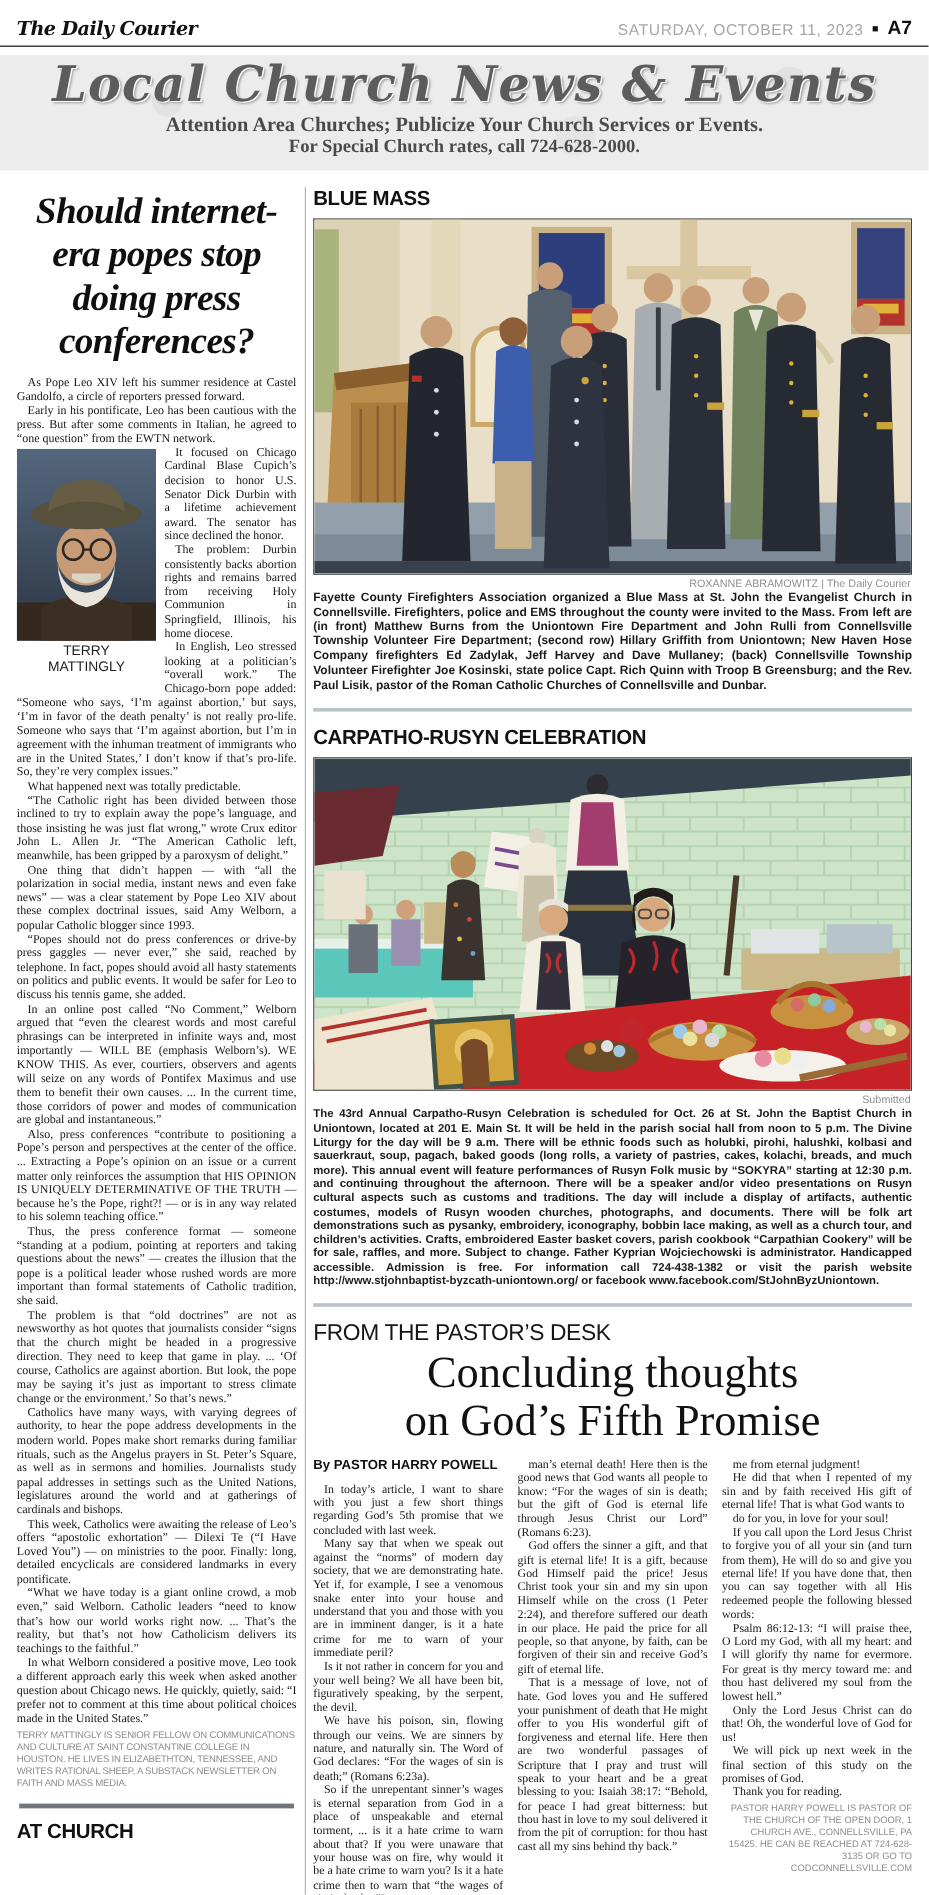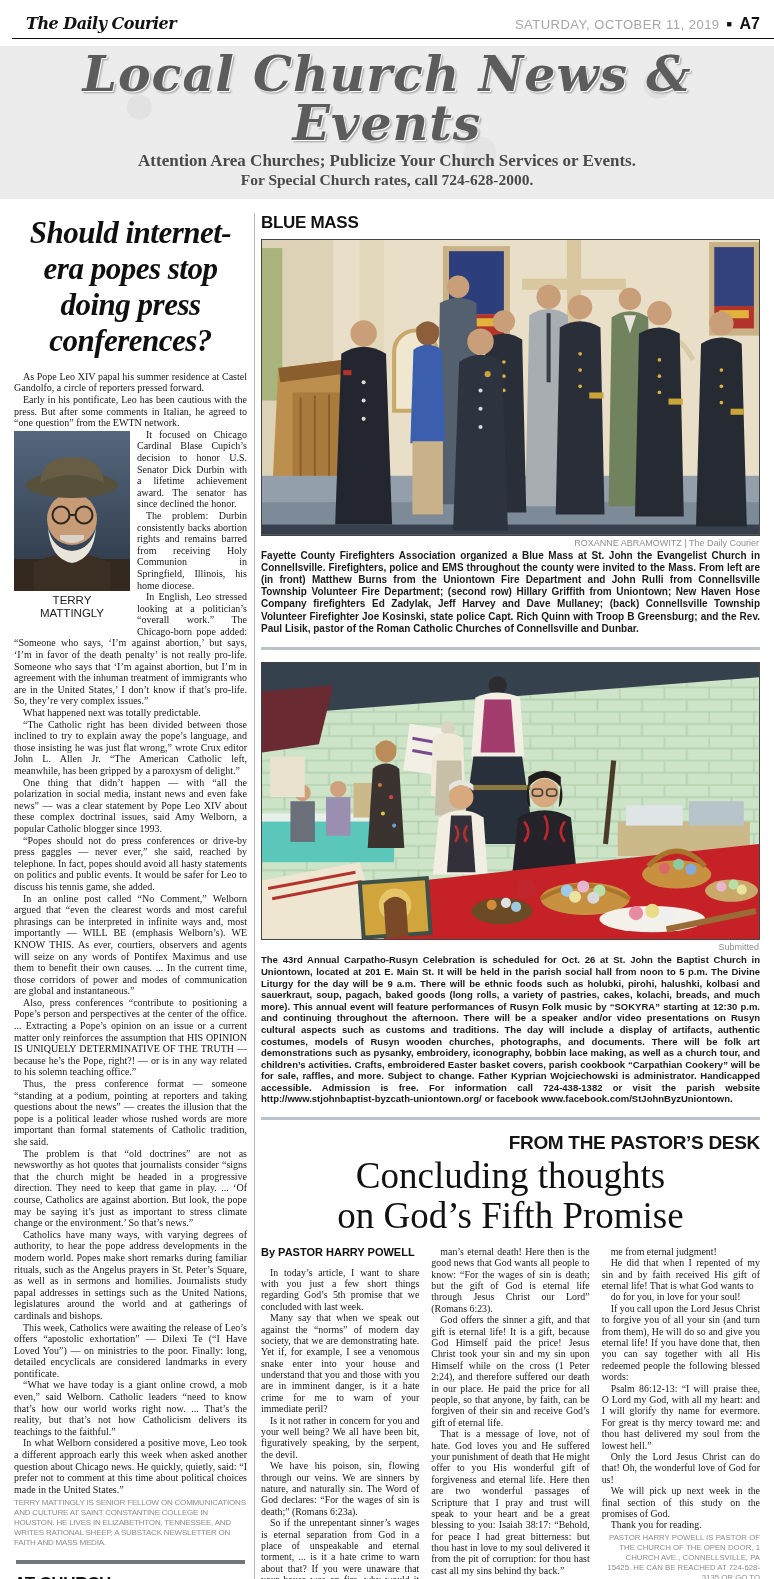--- a/index.html
+++ b/index.html
@@ -1,36 +1,36 @@
 <!DOCTYPE html>
 <html><head>
 <meta charset="utf-8">
 <style>
   * { margin:0; padding:0; box-sizing:border-box; }
   body { background:#fff; font-family:"Liberation Serif", serif; }
   .page { width:774px; height:1579px; overflow:hidden; background:#fff; position:relative; }
 
   
   .masthead { display:flex; justify-content:space-between; align-items:flex-end;
-              padding:14px 14px 5px 14px; border-bottom:1.5px solid #111;margin-left:12px; }
+              padding:14px 14px 5px 14px; border-bottom:1.5px solid #111; }
   .paper-name { font-family:"DejaVu Serif", serif; font-weight:bold; font-style:italic;
                 font-size:16px; color:#111; letter-spacing:-0.5px; }
   .dateline { font-family:"Liberation Sans", sans-serif; font-size:13px; color:#a6a6a6;
               letter-spacing:0.5px; display:flex; align-items:center; gap:7px; }
   .date-square { color:#111; font-size:9px; }
   .page-num { color:#111; font-weight:bold; font-size:16px; letter-spacing:0; }
 
   
   .banner { margin:7px 0 0 0; background:#ececec;
             background-image:radial-gradient(circle at 18% 40%, #e2e2e2 0 12px, transparent 13px),
                              radial-gradient(circle at 62% 70%, #e4e4e4 0 16px, transparent 17px),
                              radial-gradient(circle at 85% 25%, #e1e1e1 0 14px, transparent 15px);
             text-align:center; padding:4px 0 10px 0; }
   .banner-title { font-family:"DejaVu Serif", serif; font-weight:bold; font-style:italic;
-                  font-size:49px; line-height:1.0; color:#5c5c5c; letter-spacing:1px;
+                  font-size:41px; line-height:1.0; color:#5c5c5c; letter-spacing:1px;
                   text-shadow:1px 1px 0 #ffffff, 2px 2px 2px #9d9d9d; }
   .banner-sub1 { font-size:17px; font-weight:bold; color:#4a4a4a; margin-top:3px; }
   .banner-sub2 { font-size:15.5px; font-weight:bold; color:#4a4a4a; }
 
   
   .content { display:flex; padding:0 14px; margin-top:14px; }
   .left-col { width:233px; flex:none; }
   .v-rule { width:1px; background:#b5b5b5; margin:0 6px 0 7px; flex:none; }
   .right-col { flex:1; min-width:0; }
 
@@ -54,22 +54,22 @@
   .photo-frame { border:1px solid #444; display:block; width:100%; }
   .photo-frame svg { display:block; width:100%; }
   .credit { font-family:"Liberation Sans", sans-serif; font-size:9px; color:#8f8f8f;
             text-align:right; margin:2px 1px 2px 0; }
   .photo-caption { font-family:"Liberation Sans", sans-serif; font-weight:bold;
                    font-size:10px; line-height:1.22; text-align:justify; color:#1b1b1b; }
   .photo-caption.small { font-size:9.5px; }
   .h-divider { height:3px; background:#b9c3ca; margin:12px 0; }
 
   
-  .pd-kicker { font-family:"Liberation Sans", sans-serif; font-weight:bold; font-size:19px;
-               letter-spacing:-0.3px; text-align:right; color:#161616; }
+  .pd-kicker { font-family:"Liberation Sans", sans-serif; font-weight:normal; font-size:19px;
+               letter-spacing:-0.3px; text-align:left; color:#161616; }
   .pd-headline { font-size:37px; line-height:1.08; text-align:center; color:#111;
                  margin:2px 0 10px 0; }
   .pd-byline { font-family:"Liberation Sans", sans-serif; font-weight:bold; font-size:11px;
                color:#111; margin-bottom:8px; }
   .pd-columns { display:flex; gap:12px; }
   .pd-col { flex:1; min-width:0; font-size:9.9px; line-height:1.15; text-align:justify;
             color:#161616; }
   .pd-col p { text-indent:9px; }
   .pd-tagline { font-family:"Liberation Sans", sans-serif; font-size:7.8px; line-height:1.3;
                 color:#8d8d8d; text-transform:uppercase; text-align:right; margin-top:2px; }
@@ -78,39 +78,39 @@
   .at-church { margin-top:2px; }
 </style>
 </head>
 <body>
 
 <div class="page">
 
   <header class="masthead">
     <span class="paper-name">The Daily Courier</span>
     <span class="dateline">
-      <span>SATURDAY, OCTOBER 11, 2019</span>
+      <span>SATURDAY, OCTOBER 11, 2023</span>
       <span class="date-square">■</span>
       <span class="page-num">A7</span>
     </span>
   </header>
 
   <div class="banner">
     <div class="banner-title">Local Church News &amp; Events</div>
     <div class="banner-sub1">Attention Area Churches; Publicize Your Church Services or Events.</div>
     <div class="banner-sub2">For Special Church rates, call 724-628-2000.</div>
   </div>
 
   <div class="content">
 
     <div class="left-col">
       <h1 class="pope-headline">Should internet-era popes stop doing press conferences?</h1>
 
       <div class="body-text">
-        <p>As Pope Leo XIV papal his summer residence at Castel Gandolfo, a circle of reporters pressed forward.</p>
+        <p>As Pope Leo XIV left his summer residence at Castel Gandolfo, a circle of reporters pressed forward.</p>
         <p>Early in his pontificate, Leo has been cautious with the press. But after some comments in Italian, he agreed to “one question” from the EWTN network.</p>
 
         <div class="mug-wrap">
           <svg viewBox="0 0 116 160">
             <defs>
               <linearGradient id="mugbg" x1="0" y1="0" x2="0" y2="1">
                 <stop offset="0" stop-color="#55677e"></stop>
                   <stop offset="1" stop-color="#2b3644"></stop>
               </linearGradient>
             </defs>
@@ -269,20 +269,21 @@
               </g>
           </svg>
         </div>
         <div class="credit">ROXANNE ABRAMOWITZ | The Daily Courier</div>
         <div class="photo-caption">Fayette County Firefighters Association organized a Blue Mass at St. John the Evangelist Church in Connellsville. Firefighters, police and EMS throughout the county were invited to the Mass. From left are (in front) Matthew Burns from the Uniontown Fire Department and John Rulli from Connellsville Township Volunteer Fire Department; (second row) Hillary Griffith from Uniontown; New Haven Hose Company firefighters Ed Zadylak, Jeff Harvey and Dave Mullaney; (back) Connellsville Township Volunteer Firefighter Joe Kosinski, state police Capt. Rich Quinn with Troop B Greensburg; and the Rev. Paul Lisik, pastor of the Roman Catholic Churches of Connellsville and Dunbar.</div>
       </div>
 
       <div class="h-divider"></div>
 
       <div>
+        <div class="section-heading">CARPATHO-RUSYN CELEBRATION</div>
         <div class="photo-frame">
           <svg viewBox="0 0 489 272">
             <defs>
               <pattern id="tiles" width="44" height="24" patternUnits="userSpaceOnUse">
                 <rect width="44" height="24" fill="#cde4c9"></rect>
                 <rect x="0" y="0" width="44" height="12" fill="none" stroke="#b4d2af" stroke-width="1.4"></rect>
                 <rect x="-22" y="12" width="44" height="12" fill="none" stroke="#b4d2af" stroke-width="1.4"></rect>
                 <rect x="22" y="12" width="44" height="12" fill="none" stroke="#b4d2af" stroke-width="1.4"></rect>
               </pattern>
             </defs>

